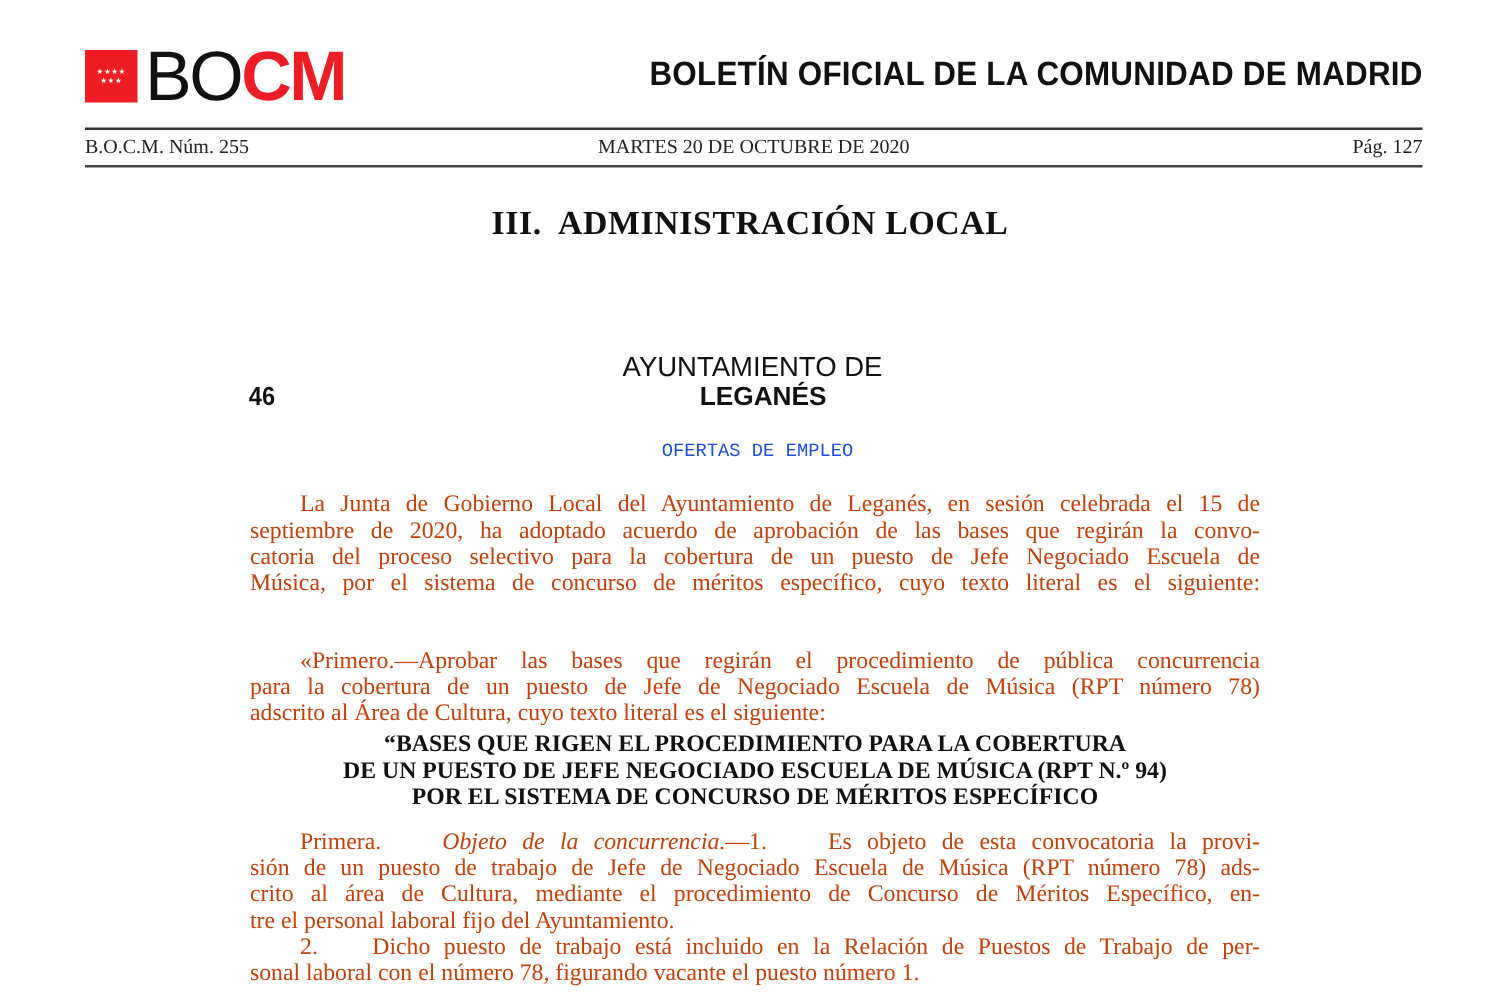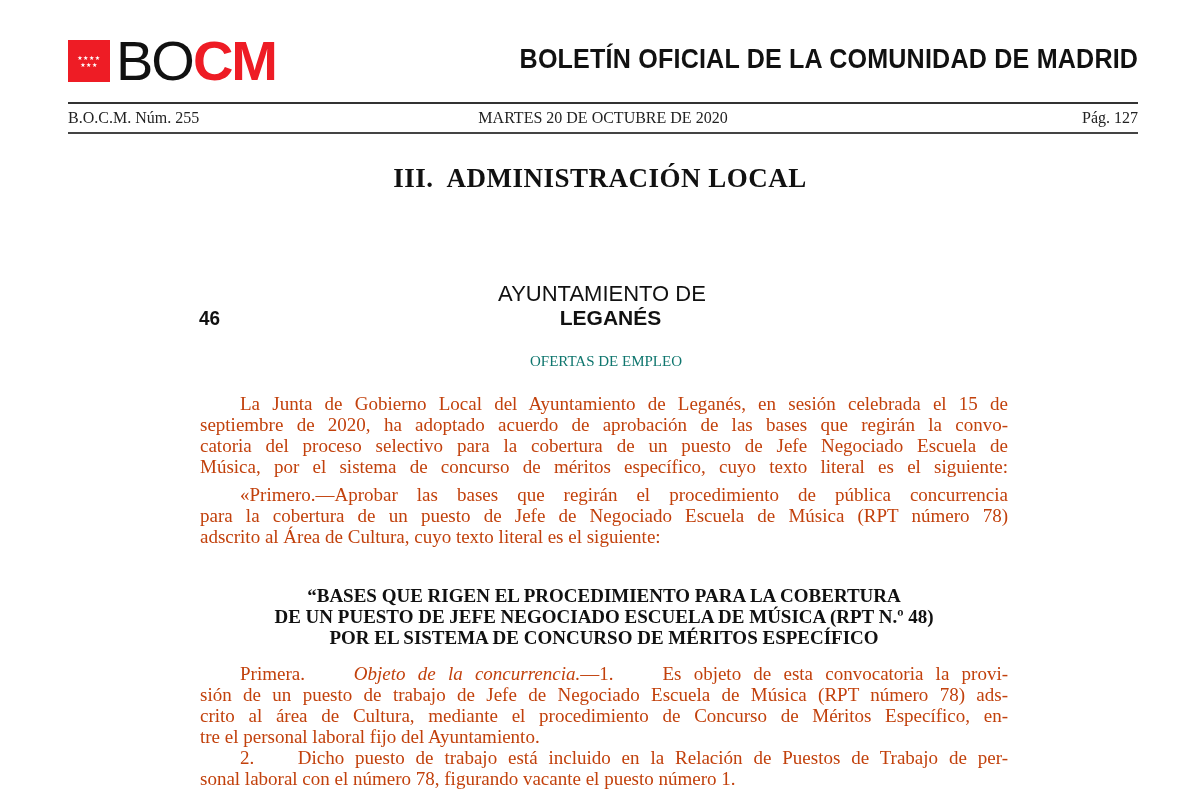--- a/index.html
+++ b/index.html
@@ -133,23 +133,23 @@
     font-weight: bold;
     font-size: 21px;
     color: #111;
     padding-left: 21px;
   }
   .subheading {
     position: absolute;
     left: 0; right: 0;
     top: 353px;
     text-align: center;
-    font-family: Liberation Serif, serif;
+    font-family: Liberation Mono, monospace;
     font-size: 15px;
-    color: #0f766e;
+    color: #1d4ed8;
     padding-left: 12px;
   }
   .body {
     position: absolute;
     left: 200px;
     width: 808px;
     font-family: "Liberation Serif", serif;
     font-size: 19px;
     line-height: 21px;
     color: #c2410c;
@@ -158,21 +158,21 @@
   .line {
     display: block;
     text-align: justify;
     text-align-last: justify;
     white-space: nowrap;
     height: 21px;
   }
   .line.last { text-align-last: left; }
   .line.indent { padding-left: 40px; }
   .p1 { top: 393px; }
-  .p2 { top: 484px; }
+  .p2 { top: 518px; }
   .bases-title {
     position: absolute;
     left: 200px;
     width: 808px;
     top: 585px;
     text-align: center;
     font-family: "Liberation Serif", serif;
     font-weight: bold;
     font-size: 19px;
     line-height: 21px;
@@ -219,21 +219,21 @@
 </div>
 
 <div class="body p2">
   <span class="line indent">«Primero.—Aprobar las bases que regirán el procedimiento de pública concurrencia</span>
   <span class="line">para la cobertura de un puesto de Jefe de Negociado Escuela de Música (RPT número 78)</span>
   <span class="line last">adscrito al Área de Cultura, cuyo texto literal es el siguiente:</span>
 </div>
 
 <div class="bases-title">
   <span>“BASES QUE RIGEN EL PROCEDIMIENTO PARA LA COBERTURA</span>
-  <span>DE UN PUESTO DE JEFE NEGOCIADO ESCUELA DE MÚSICA (RPT N.º 48)</span>
+  <span>DE UN PUESTO DE JEFE NEGOCIADO ESCUELA DE MÚSICA (RPT N.º 94)</span>
   <span>POR EL SISTEMA DE CONCURSO DE MÉRITOS ESPECÍFICO</span>
 </div>
 
 <div class="body p3">
   <span class="line indent"><span>Primera.</span>&nbsp;&nbsp;&nbsp; <span class="italic">Objeto de la concurrencia.</span><span style="white-space:pre;">—1.    Es objeto de esta convocatoria la provi-</span></span>
   <span class="line">sión de un puesto de trabajo de Jefe de Negociado Escuela de Música (RPT número 78) ads-</span>
   <span class="line">crito al área de Cultura, mediante el procedimiento de Concurso de Méritos Específico, en-</span>
   <span class="line last">tre el personal laboral fijo del Ayuntamiento.</span>
   <span class="line indent" style="white-space:pre;">2.    Dicho puesto de trabajo está incluido en la Relación de Puestos de Trabajo de per-</span>
   <span class="line last">sonal laboral con el número 78, figurando vacante el puesto número 1.</span>

